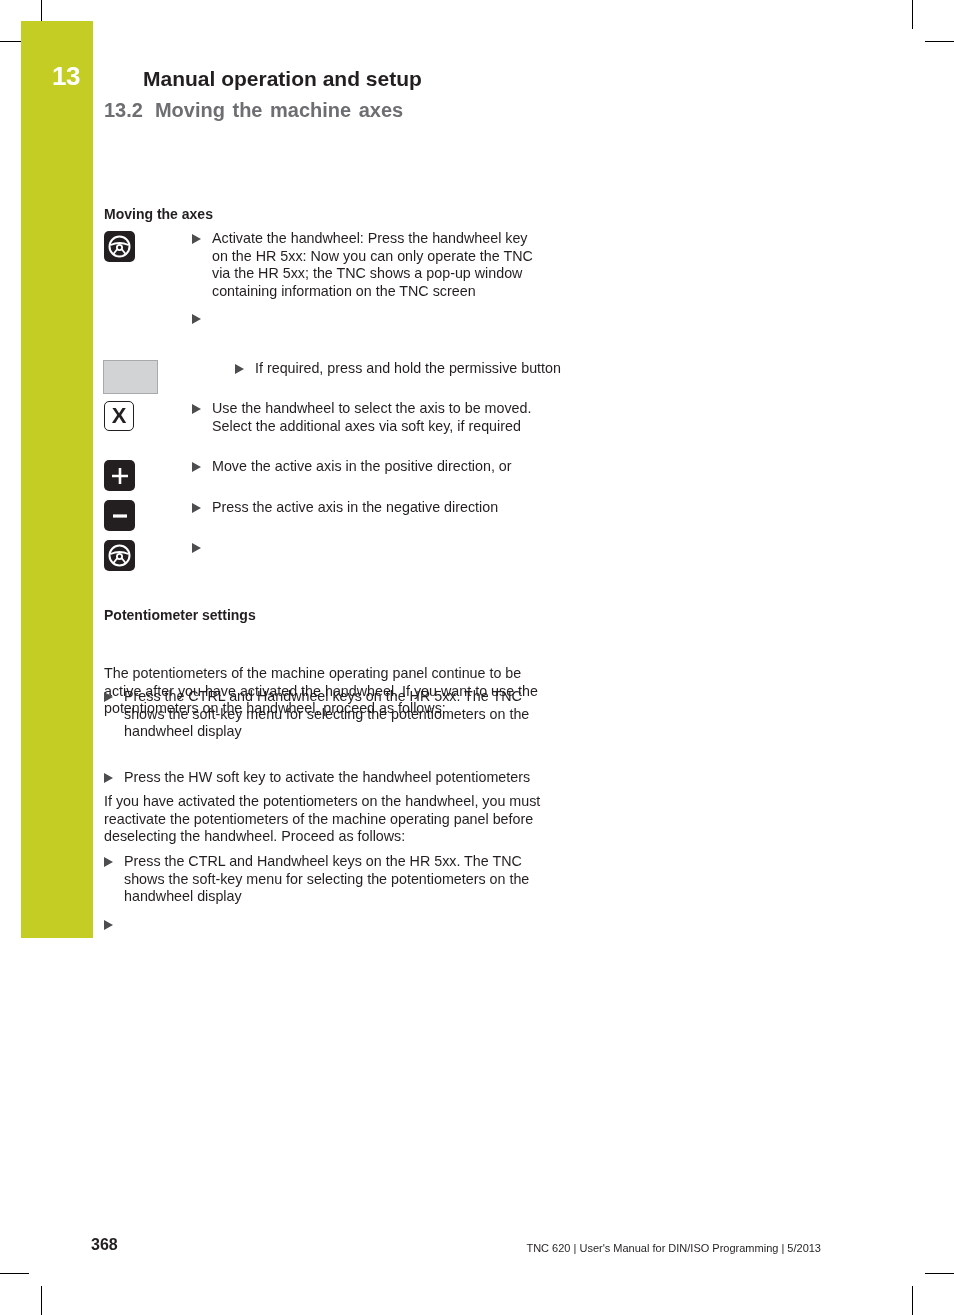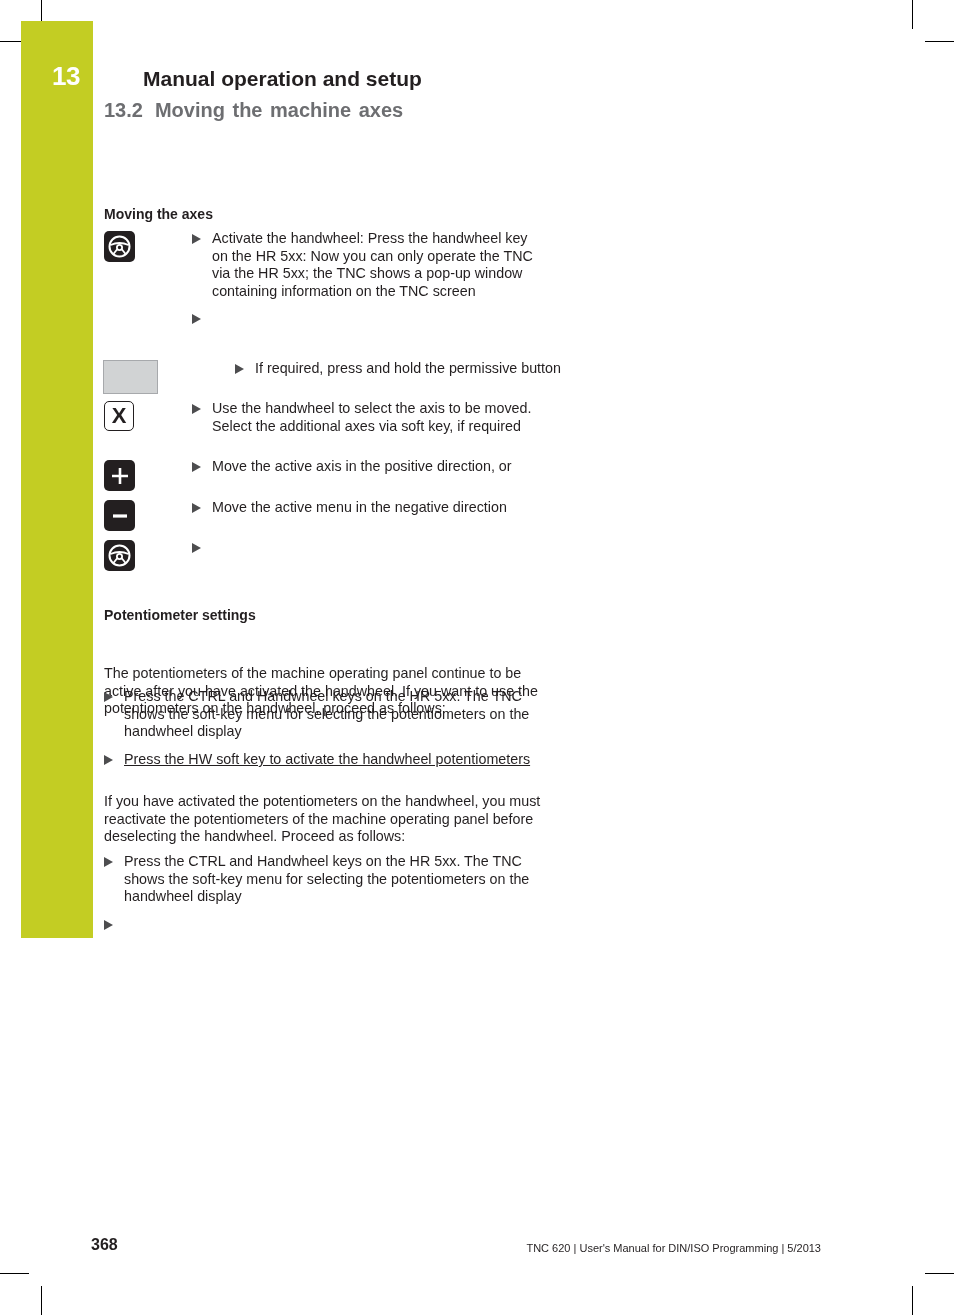--- a/index.html
+++ b/index.html
@@ -110,25 +110,25 @@
       <circle cx="12.5" cy="13.5" r="2.6" fill="none" stroke="#fff" stroke-width="1.8"></circle>
       <path d="M3.5 11 Q12.5 7 21.5 11 M10.4 15 L6 20.5 M14.6 15 L19 20.5" fill="none" stroke="#fff" stroke-width="1.8"></path>
     </svg>
 </div>
 
 <div class="step" style="top:230px;"><span class="arrow"></span><span>Activate the handwheel: Press the handwheel key on the HR 5xx: Now you can only operate the TNC via the HR 5xx; the TNC shows a pop-up window containing information on the TNC screen</span></div>
 <div class="step" style="top:310px;"><span class="arrow"></span></div>
 <div class="step" style="top:360px;margin-left:43px;"><span class="arrow"></span><span>If required, press and hold the permissive button</span></div>
 <div class="step" style="top:400px;"><span class="arrow"></span><span>Use the handwheel to select the axis to be moved. Select the additional axes via soft key, if required</span></div>
 <div class="step" style="top:458px;"><span class="arrow"></span><span>Move the active axis in the positive direction, or</span></div>
-<div class="step" style="top:499px;"><span class="arrow"></span><span>Move the active menu in the negative direction</span></div>
+<div class="step" style="top:499px;"><span class="arrow"></span><span>Press the active axis in the negative direction</span></div>
 <div class="step" style="top:539px;"><span class="arrow"></span></div>
 
 <div class="heading" style="top:607px;">Potentiometer settings</div>
 <div class="para" style="top:665px;">The potentiometers of the machine operating panel continue to be active after you have activated the handwheel. If you want to use the potentiometers on the handwheel, proceed as follows:</div>
 <div class="bullet" style="top:688px;"><span class="arrow"></span><span>Press the CTRL and Handwheel keys on the HR 5xx. The TNC shows the soft-key menu for selecting the potentiometers on the handwheel display</span></div>
-<div class="bullet" style="top:751px;text-decoration:underline;"><span class="arrow"></span><span>Press the HW soft key to activate the handwheel potentiometers</span></div>
+<div class="bullet" style="top:769px;"><span class="arrow"></span><span>Press the HW soft key to activate the handwheel potentiometers</span></div>
 <div class="para" style="top:793px;">If you have activated the potentiometers on the handwheel, you must reactivate the potentiometers of the machine operating panel before deselecting the handwheel. Proceed as follows:</div>
 <div class="bullet" style="top:853px;"><span class="arrow"></span><span>Press the CTRL and Handwheel keys on the HR 5xx. The TNC shows the soft-key menu for selecting the potentiometers on the handwheel display</span></div>
 <div class="bullet" style="top:916px;"><span class="arrow"></span></div>
 
 <div class="page-num">368</div>
 <div class="footer">TNC 620 | User's Manual for DIN/ISO Programming | 5/2013</div>
 
 </body></html>

